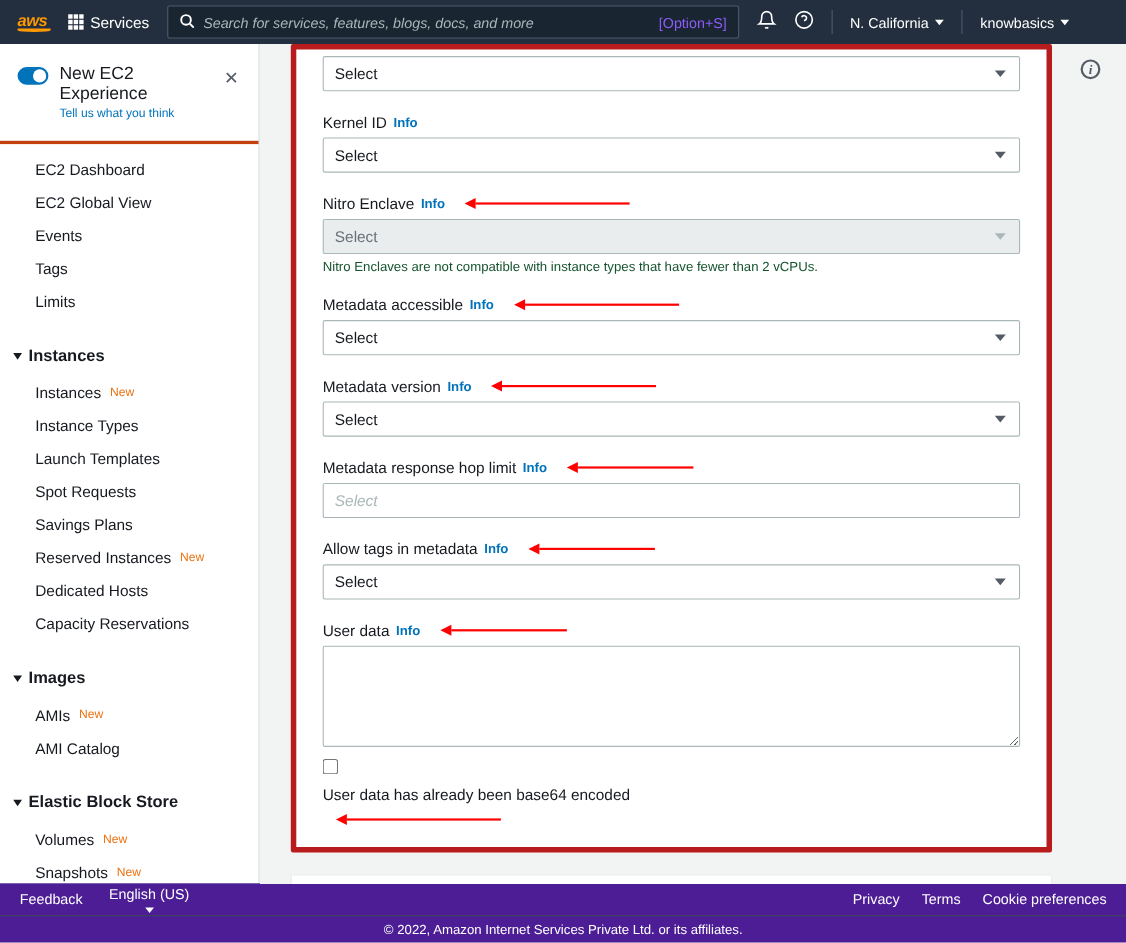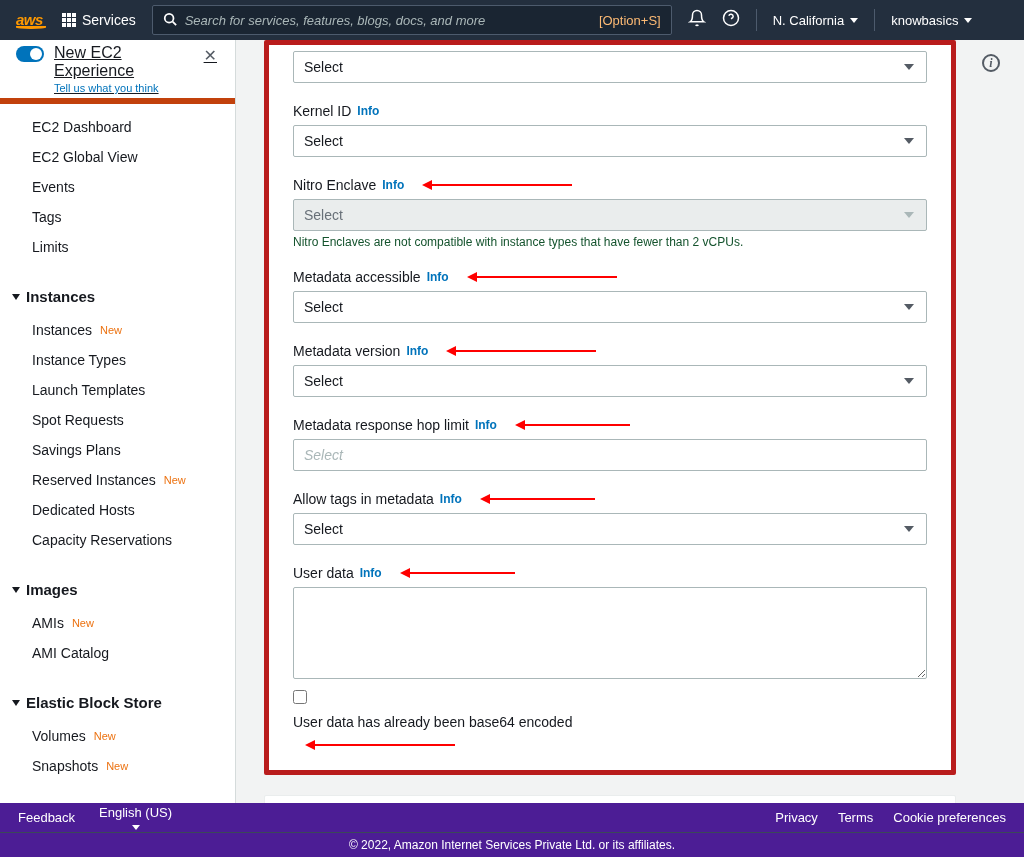--- a/index.html
+++ b/index.html
@@ -89,21 +89,21 @@
       flex: 1;
       outline: none;
       font-style: italic;
       font-size: 13px;
     }
     .search-box input::placeholder {
       color: #aab7b8;
       font-style: italic;
     }
     .search-shortcut {
-      color: #fdba74;
+      color: #8b5cf6;
       font-size: 13px;
     }
     
     .nav-divider {
       width: 1px;
       height: 22px;
       background: #4d5b6d;
     }
     
     .nav-icon {
@@ -143,26 +143,25 @@
     }
     .sidebar::-webkit-scrollbar {
       width: 8px;
     }
     .sidebar::-webkit-scrollbar-thumb {
       background: #aab7b8;
       border-radius: 4px;
     }
     
     .new-ec2-banner {
-      padding: 4px 16px;
+      padding: 19px 16px;
       display: flex;
       align-items: flex-start;
       gap: 10px;
-      border-bottom: 6px solid #c2410c;
-      text-decoration: underline;
+      border-bottom: 3px solid #c2410c;
     }
     .toggle-switch {
       width: 28px;
       height: 16px;
       background: #0073bb;
       border-radius: 8px;
       position: relative;
       flex-shrink: 0;
       margin-top: 2px;
     }

